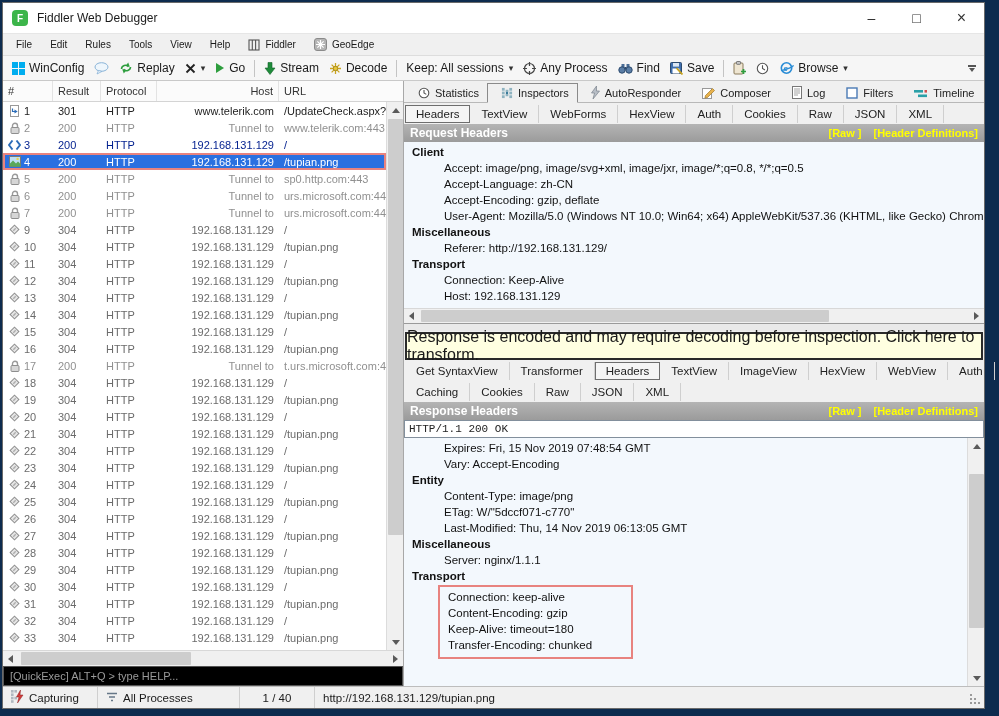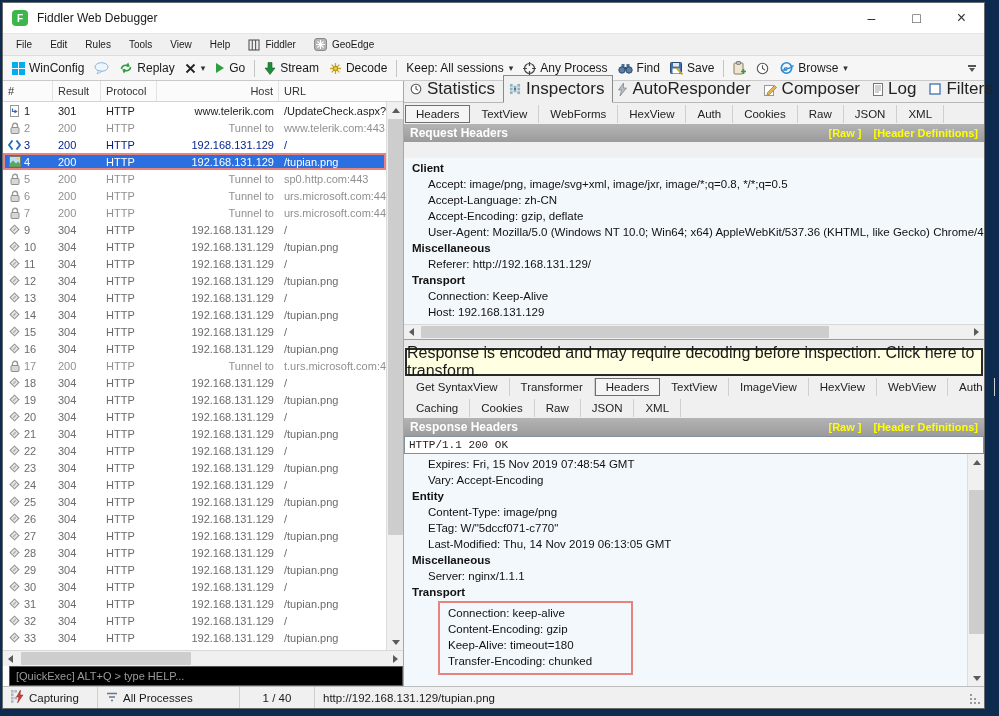--- a/index.html
+++ b/index.html
@@ -55,39 +55,39 @@
   .vscroll { width:17px; flex:none; background:#f0f0f0; border-left:1px solid #dcdcdc; position:relative; }
   .sc-arrow { position:absolute; left:0; width:17px; height:16px; display:flex; align-items:center; justify-content:center; }
   .tri-up    { width:0;height:0;border-left:4px solid transparent;border-right:4px solid transparent;border-bottom:5px solid #5a5a5a; }
   .tri-down  { width:0;height:0;border-left:4px solid transparent;border-right:4px solid transparent;border-top:5px solid #5a5a5a; }
   .tri-left  { width:0;height:0;border-top:4px solid transparent;border-bottom:4px solid transparent;border-right:5px solid #5a5a5a; }
   .tri-right { width:0;height:0;border-top:4px solid transparent;border-bottom:4px solid transparent;border-left:5px solid #5a5a5a; }
   .vthumb { position:absolute; left:1px; width:15px; background:#cdcdcd; border-radius:1px; }
   .hscroll { height:16px; flex:none; background:#f0f0f0; border-top:1px solid #d8d8d8; position:relative; }
   .hthumb { position:absolute; top:1px; height:13px; background:#cdcdcd; border-radius:1px; }
   .quickexec { height:20px; flex:none; background:#000; color:#9a9a9a; font-size:11px; line-height:19px; padding:0 6px;
-    border:1px solid #555; white-space:nowrap; overflow:hidden;margin-left:6px; }
+    border:1px solid #555; white-space:nowrap; overflow:hidden; }
   
   #right { flex:1; min-width:0; display:flex; flex-direction:column; background:#f0f0f0; }
   .tabbar { height:22px; flex:none; display:flex; align-items:flex-end; padding:0 1px; border-bottom:1px solid #b8b8b8; }
-  .tab { display:flex; align-items:center; gap:5px; padding:3px 8px 3px 5px; font-size:17px; color:#222; white-space:nowrap; }
+  .tab { display:flex; align-items:center; gap:5px; padding:3px 8px 3px 13px; font-size:11px; color:#222; white-space:nowrap; }
   .tab.sel { background:#f0f0f0; border:1px solid #8a8a8a; border-bottom:1px solid #f0f0f0; margin-bottom:-1px; }
   .subtabs { height:21px; flex:none; display:flex; align-items:center; font-size:11.5px; color:#222; padding-left:1px; }
   .stab { padding:3px 11px; border-right:1px solid #cfcfcf; white-space:nowrap; }
   .stab.sel { border:1px solid #6e6e6e; background:#f5f5f5; padding:2px 10px; }
   .graybar { height:18px; flex:none; background:linear-gradient(#b4b4b4,#9b9b9b); color:#fff; font-weight:bold; font-size:12px;
     display:flex; align-items:center; padding:0 6px; }
   .graybar .links { margin-left:auto; display:flex; gap:12px; }
   .graybar .ylink { color:#ffff00; font-size:11px; font-weight:bold; }
   .monoline { flex:none; background:#fff; border:1px solid #828f9c; font-family:"Liberation Mono", monospace;
     font-size:11px; color:#222; padding:2px 4px; white-space:nowrap; overflow:hidden; }
   .tree { background:#f3f8fd; font-size:11.5px; color:#111; padding-top:2px; overflow:hidden; }
-  #req-tree { height:166px; flex:none;margin-top:16px; }
+  #req-tree { height:166px; flex:none; }
   .sec-title { font-weight:bold; padding-left:8px; line-height:16px; white-space:nowrap; }
-  .titem { padding-left:24px; line-height:16px; white-space:nowrap; }
+  .titem { padding-left:40px; line-height:16px; white-space:nowrap; }
   .redbox { margin:1px 0 2px 34px; border:2px solid #e8837f; width:195px; padding:2px 4px 4px 0; }
   .redbox .titem { padding-left:8px; }
   .hsplit { height:8px; flex:none; background:#e9e9e9; border-top:1px solid #9a9a9a; }
   .banner { flex:none; margin:1px 1px 0 1px; height:28px; background:#ffffe1; border:2px solid #2a2a2a;
     display:flex; align-items:center; justify-content:center; font-size:16px; color:#1a1a1a; }
   .resp-wrap { flex:1; min-height:0; display:flex; }
   #resp-tree { flex:1; }
   
   .statusbar { height:22px; flex:none; background:#f0f0f0; border-top:1px solid #bdbdbd; display:flex; align-items:center;
     font-size:11.5px; color:#1a1a1a; }

